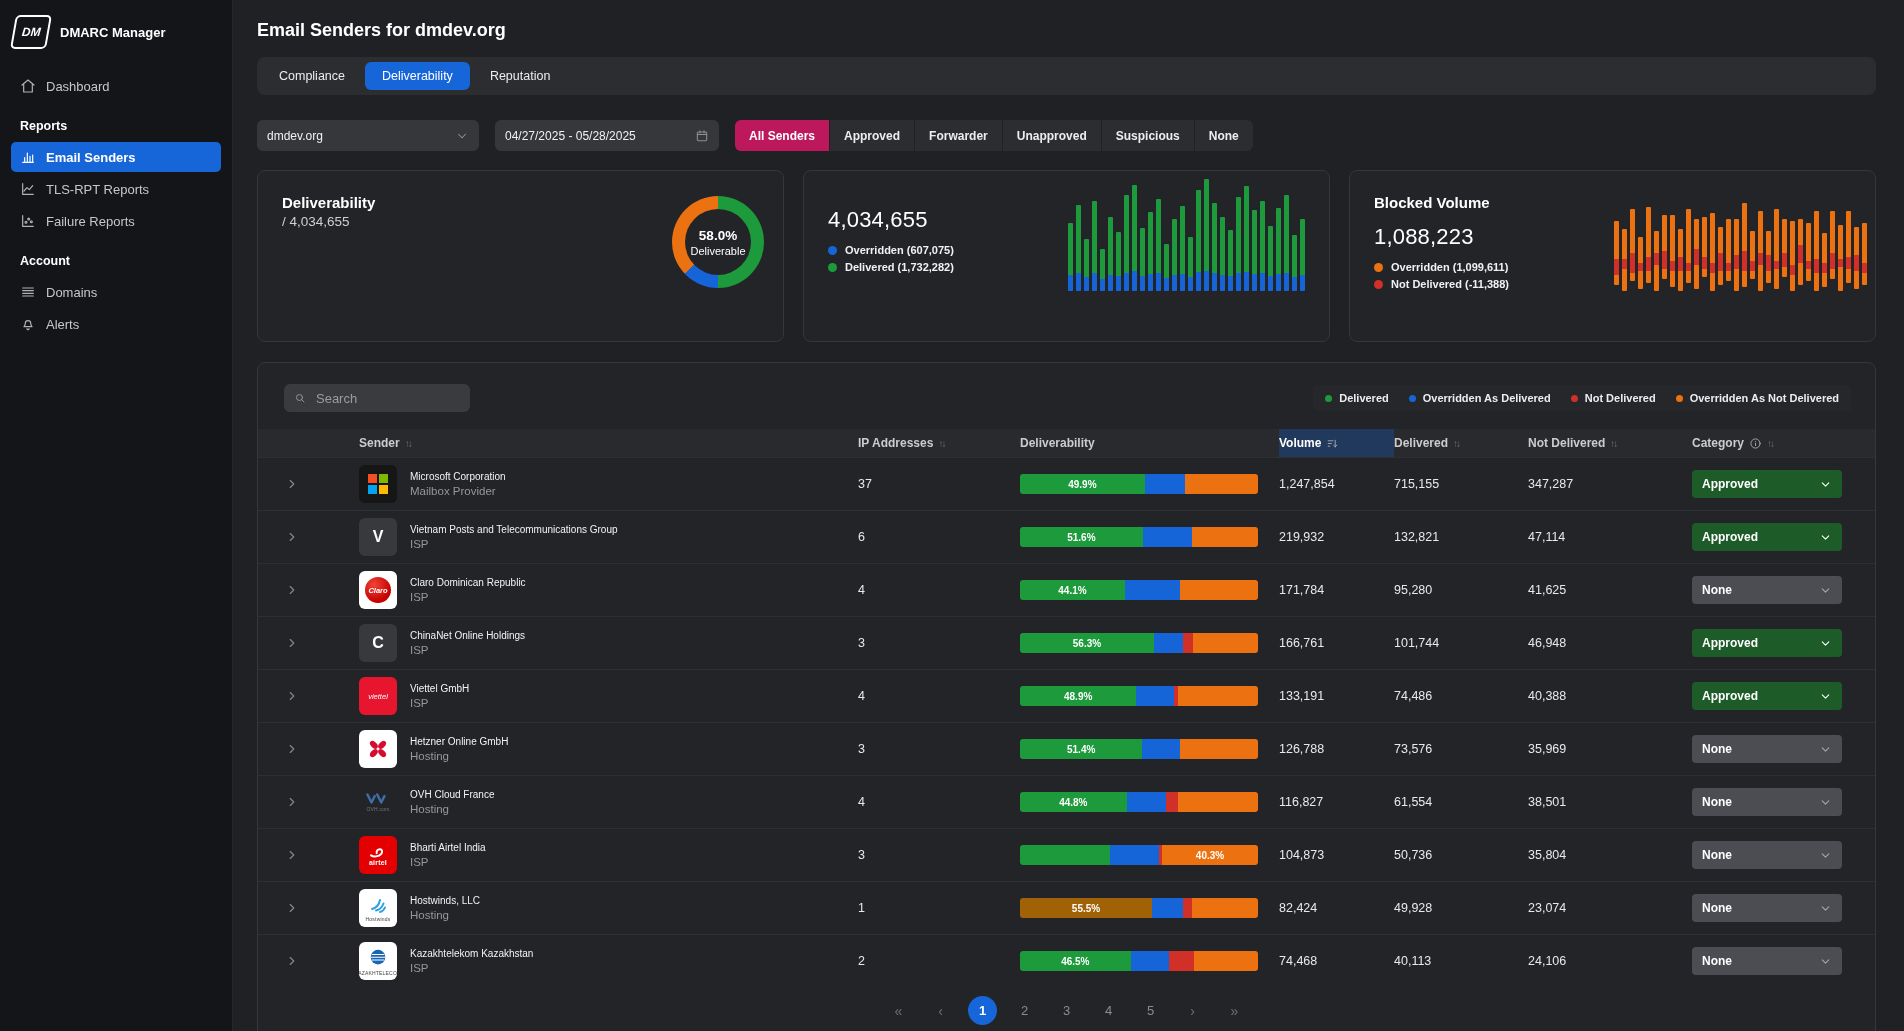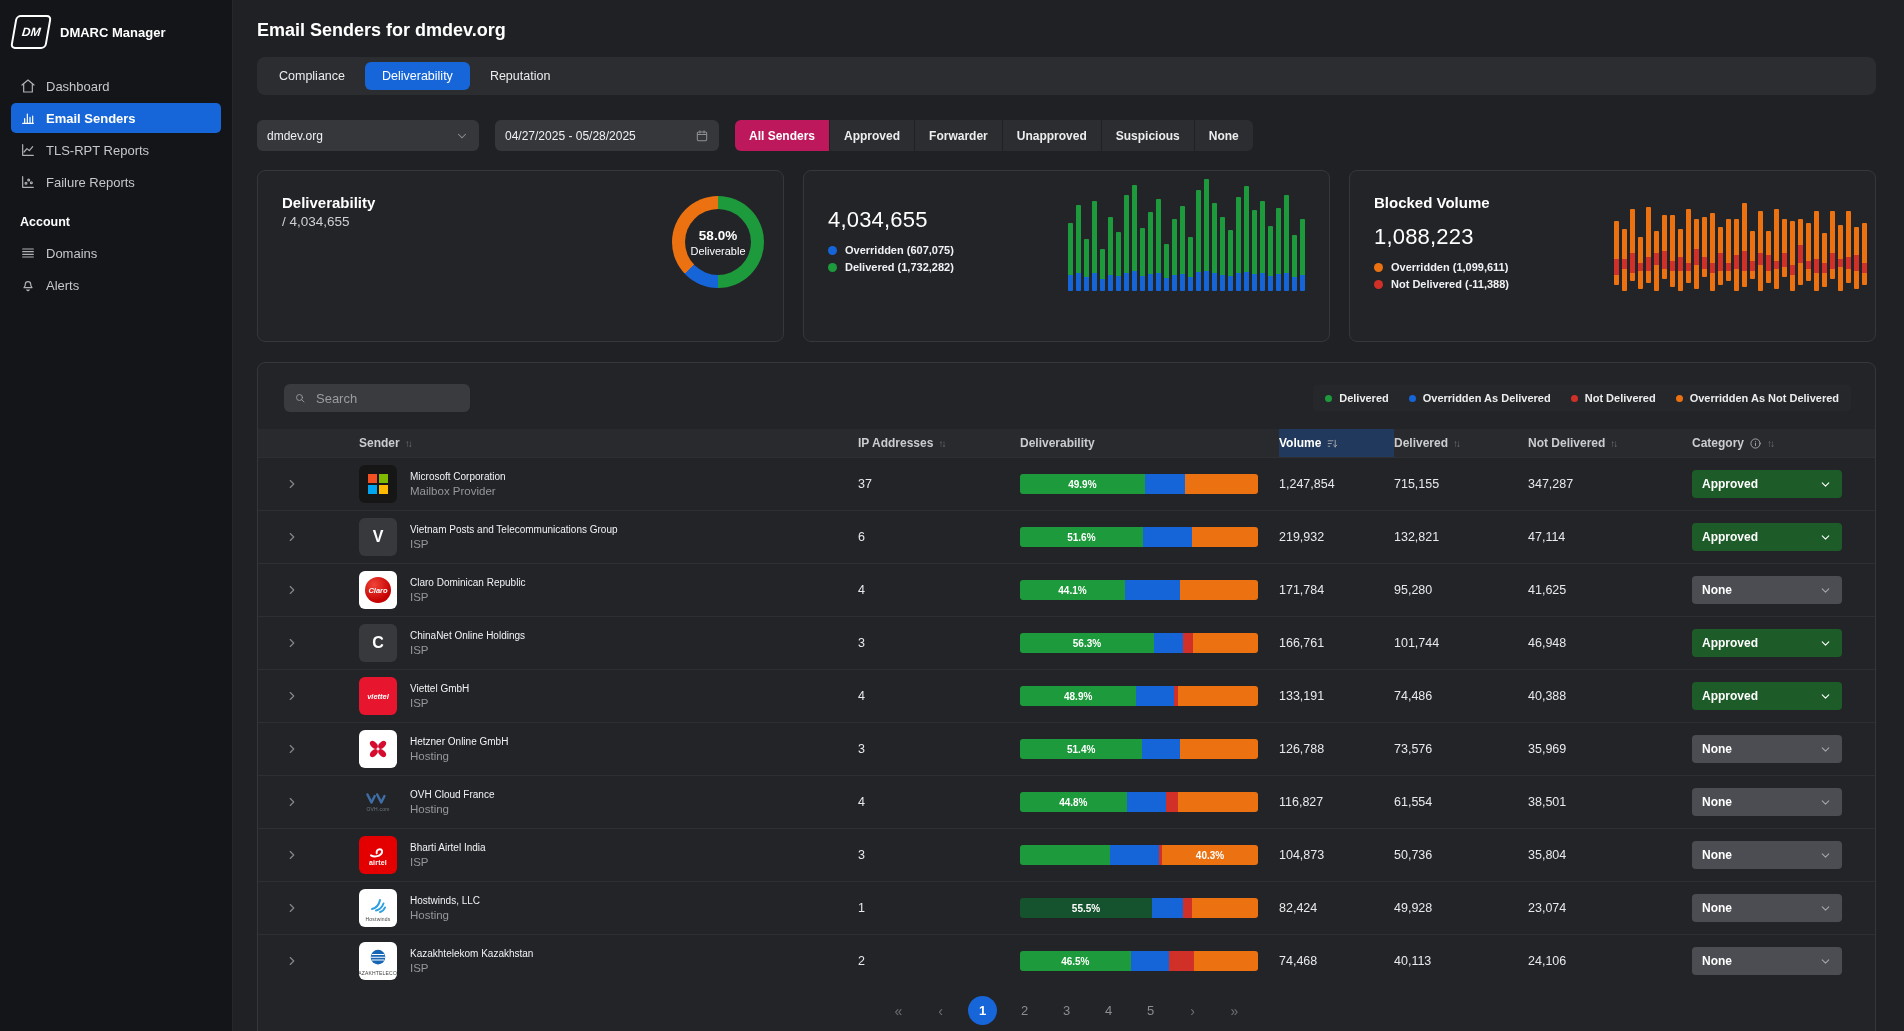--- a/index.html
+++ b/index.html
@@ -88,21 +88,21 @@
   .pg{min-width:29px;height:29px;display:flex;align-items:center;justify-content:center;font-size:13px;color:#8b8c90;border-radius:50%;cursor:pointer;}
   .pg.arrow{color:#6f7074;font-size:14px;}
   .pg.active{background:#1766d9;color:#fff;font-weight:bold;}
   
   .tile-ms{background:#161616;width:100%;height:100%;display:flex;align-items:center;justify-content:center;}
   .tile-ms .grid{display:grid;grid-template-columns:9px 9px;grid-template-rows:9px 9px;gap:2px;}
   .tile-letter{background:#38393d;width:100%;height:100%;display:flex;align-items:center;justify-content:center;font-size:16px;font-weight:bold;color:#fff;}
   .tile-white{background:#fff;width:100%;height:100%;display:flex;flex-direction:column;align-items:center;justify-content:center;}
   .tile-red{width:100%;height:100%;display:flex;flex-direction:column;align-items:center;justify-content:center;}
   .claro-circle{width:26px;height:26px;border-radius:50%;background:radial-gradient(circle at 35% 30%, #f04438, #c40000 70%);display:flex;align-items:center;justify-content:center;color:#fff;font-size:7.5px;font-weight:bold;font-style:italic;}
-  .viettel-txt{color:#fff;font-size:7.5px;font-weight:bold;font-style:italic;}
+  .viettel-txt{color:#fff;font-size:7.5px;font-weight:normal;font-style:italic;}
   .cap{font-size:5px;color:#6e787f;margin-top:1px;letter-spacing:.2px;}
   .cap-dark{color:#444;}
   .cap-white{color:#fff;font-size:7px;font-weight:bold;}
   .tile-ovh{width:100%;height:100%;display:flex;flex-direction:column;align-items:center;justify-content:center;background:transparent;}
 </style>
 </head>
 <body>
 
 <aside class="sidebar">
   <div class="logo-row">
@@ -112,20 +112,21 @@
     <span class="app-name">DMARC Manager</span>
   </div>
   <nav>
     <div class="nav-item">
       <svg viewBox="0 0 24 24">
           <path d="M3 10.5 12 3l9 7.5"></path>
           <path d="M5.5 9.5V21h13V9.5"></path>
         </svg>
       <span>Dashboard</span>
     </div>
+    <div class="nav-section">Reports</div>
     <div class="nav-item active">
       <svg viewBox="0 0 24 24">
           <path d="M4 20h16"></path>
           <path d="M7 20v-7M11 20V6M15 20v-9M19 20V9"></path>
         </svg>
       <span>Email Senders</span>
     </div>
     <div class="nav-item">
       <svg viewBox="0 0 24 24">
           <path d="M4 4v16h16"></path>
@@ -941,21 +942,21 @@
               </span>
             </span>
           </div>
     <div class="c">
       <div class="sname">Hostwinds, LLC</div>
       <div class="stype">Hosting</div>
     </div>
     <div class="c">1</div>
     <div class="c">
             <div class="dbar">
-              <div class="bseg" style="width: 55.5%; background: #14532d; text-decoration: underline;">
+              <div class="bseg" style="width: 55.5%; background: #a16207; text-decoration: underline;">
                 <span>55.5%</span>
               </div>
               <div class="bseg" style="width: 12.9%; background: rgb(21, 101, 216);"></div>
               <div class="bseg" style="width: 3.8%; background: rgb(208, 48, 40);"></div>
               <div class="bseg" style="width: 27.8%; background: rgb(236, 114, 17);"></div>
             </div>
           </div>
     <div class="c">82,424</div>
     <div class="c">49,928</div>
     <div class="c">23,074</div>

